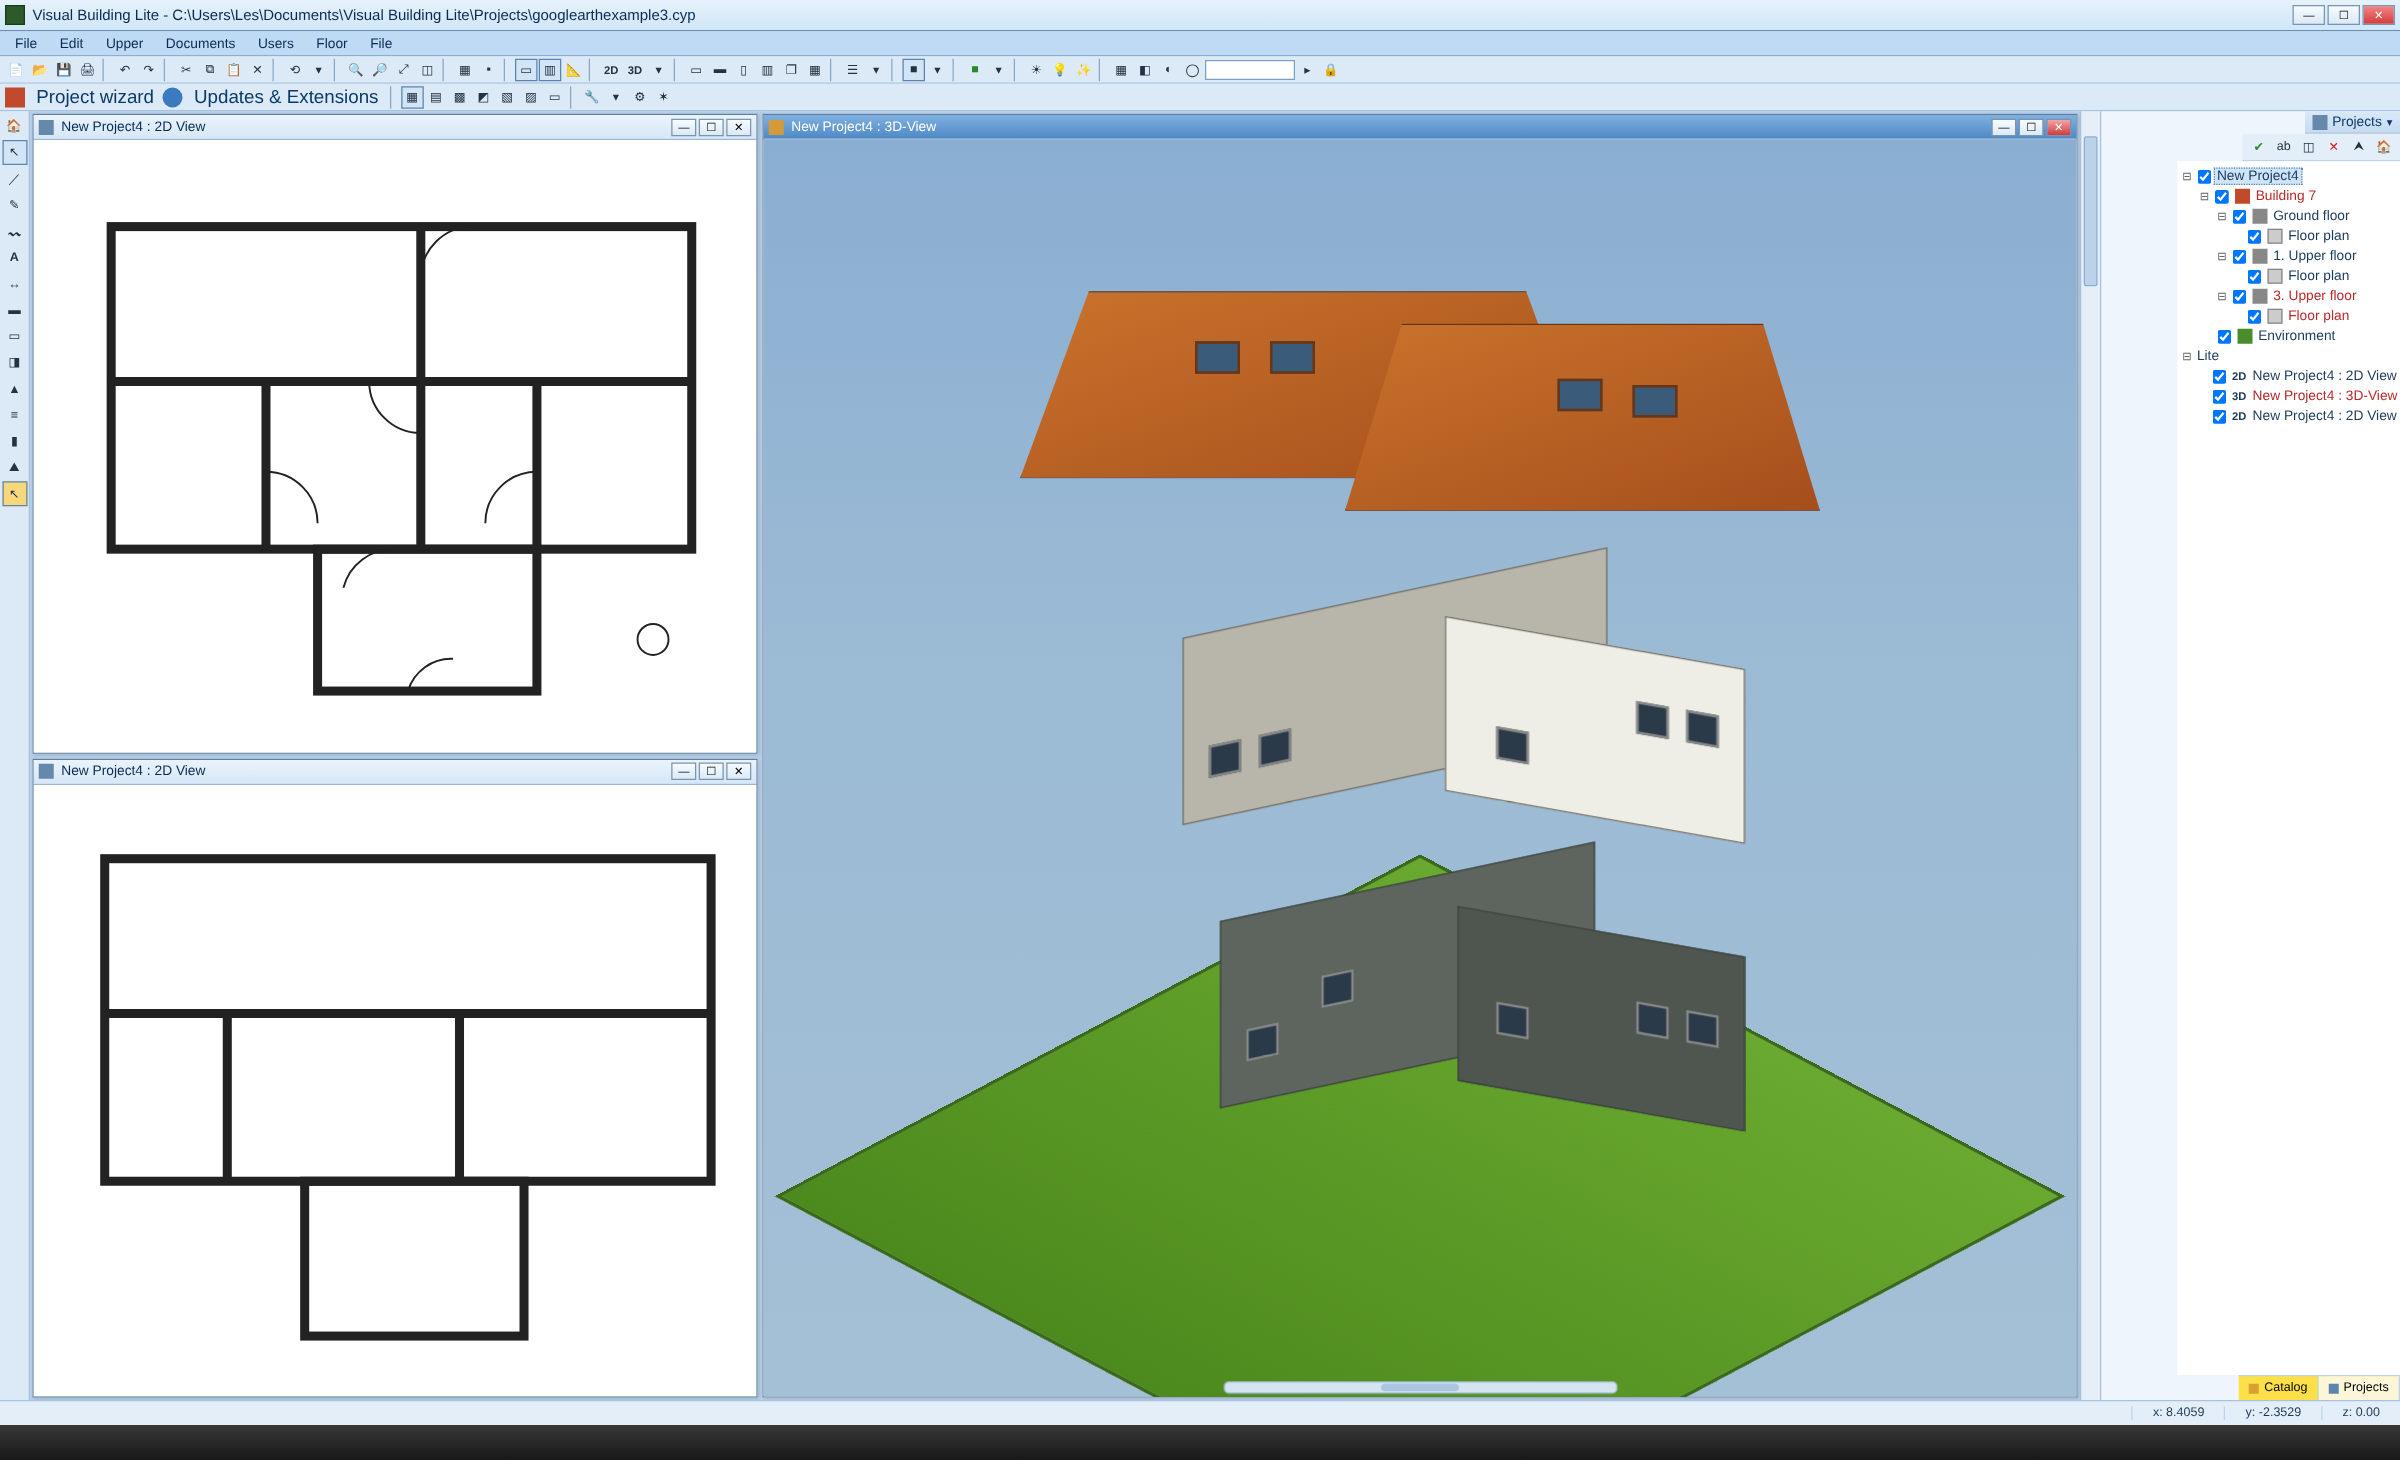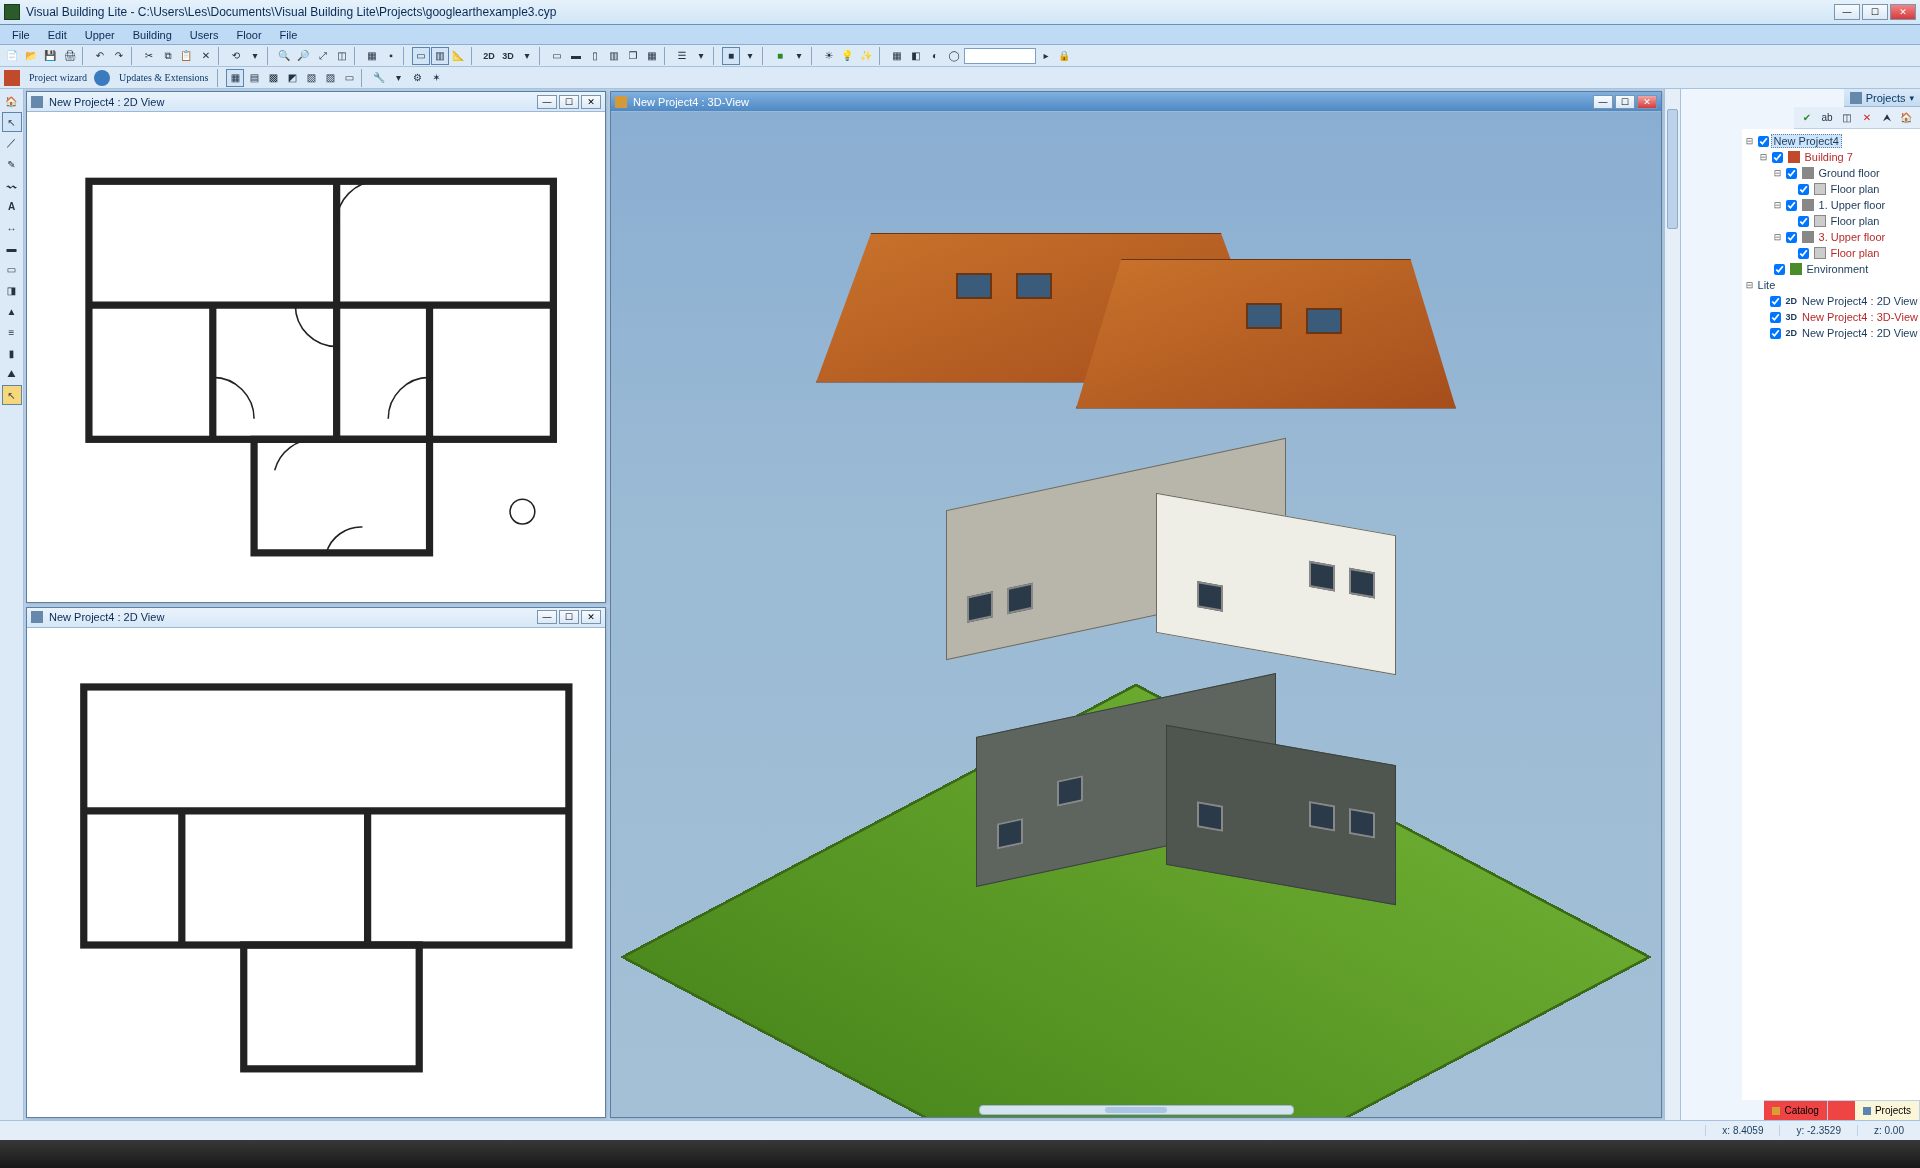--- a/index.html
+++ b/index.html
@@ -9,21 +9,21 @@
 .titlebar .title{font-size:12px;color:#0a2a55;}
 .titlebar .winctrls{margin-left:auto;display:flex;gap:2px;}
 .winctrls button,.childctrls button{width:26px;height:16px;font-size:9px;border:1px solid #7a95b0;background:linear-gradient(#f7fbff,#dbe9f6);cursor:pointer;}
 .winctrls .close{background:linear-gradient(#f28585,#d63b3b);color:#fff;}
 .menubar{height:20px;background:#bedaf4;display:flex;align-items:center;padding:0 4px;gap:2px;border-bottom:1px solid #8eaed0;}
 .menubar span{font-size:11px;color:#0a2a55;padding:2px 8px;cursor:pointer;}
 .toolbar-row{height:22px;background:#dce9f7;display:flex;align-items:center;padding:0 4px;gap:1px;border-bottom:1px solid #a8c2dd;}
 .sep{width:6px;height:18px;border-left:1px solid #8aa8c6;margin:0 2px;}
 .tbtn{width:18px;height:18px;border:1px solid transparent;display:flex;align-items:center;justify-content:center;font-size:10px;cursor:pointer;background:transparent;color:#234;}
 .tbtn.active{border:1px solid #5b85af;background:#d2e5f7;}
-.toolbar-row .txtlabel{font-size:10px;color:#0a3a6a;padding:0 6px;font-family:Liberation Serif, serif;}
+.toolbar-row .txtlabel{font-size:15px;color:#0a3a6a;padding:0 6px;}
 .toolbar-row .icon-left{width:16px;height:16px;margin-right:2px;}
 .toolbar-row input[type=text]{height:16px;width:72px;font-size:10px;border:1px solid #7aa0c6;background:#fff;}
 .workspace{flex:1;display:flex;min-height:0;}
 .left-tools{width:24px;background:#dce9f7;border-right:1px solid #a8c2dd;display:flex;flex-direction:column;align-items:center;padding-top:2px;gap:1px;}
 .left-tools .tbtn{width:20px;height:20px;font-size:10px;}
 .mdi{flex:1;background:#b7cfe7;position:relative;overflow:hidden;display:flex;padding:2px;gap:4px;}
 .col-left{width:580px;display:flex;flex-direction:column;gap:4px;}
 .col-right{flex:1;display:flex;position:relative;}
 .childwin{background:#f7fbff;border:1px solid #5b7fa4;display:flex;flex-direction:column;box-shadow:1px 1px 3px rgba(0,0,0,.15);}
 .childwin .childbar{height:20px;background:linear-gradient(#eaf3fc,#d6e7f7);display:flex;align-items:center;padding:0 4px;border-bottom:1px solid #9cb8d4;}
@@ -63,21 +63,21 @@
 .tree-row .ticon{width:12px;height:12px;margin:0 3px;display:inline-block;}
 .tree-row .ticon.house{background:#c24a2c;}
 .tree-row .ticon.floor{background:#888;}
 .tree-row .ticon.plan{background:#ccc;border:1px solid #888;}
 .tree-row .ticon.env{background:#4a8c2c;}
 .tree-row .tlabel{padding-left:2px;}
 .tree-row .tlabel.sel{background:#cde4fa;border:1px dotted #5b85af;padding:0 2px;}
 .tree-row .tlabel.red{color:#b82a2a;}
 .tree-row .badge2d{font-size:9px;font-weight:bold;color:#1a3a5a;margin:0 3px;}
 .tree-row .badge3d{font-size:9px;font-weight:bold;color:#1a3a5a;margin:0 3px;}
-.panel-tabs{height:20px;display:flex;background:#ef4444;border-top:1px solid #bcd2e9;gap:27px;}
+.panel-tabs{height:20px;display:flex;background:#fde047;border-top:1px solid #bcd2e9;}
 .panel-tabs .tab{font-size:10px;padding:3px 8px;display:flex;align-items:center;gap:4px;border-right:1px solid #bcd2e9;cursor:pointer;}
 .panel-tabs .tab.active{background:#fcf6d8;}
 .panel-tabs .tab .dot{width:8px;height:8px;background:#d8a030;}
 .statusbar{height:20px;background:#e4eef8;border-top:1px solid #a8c2dd;display:flex;align-items:center;font-size:10px;color:#1a3a5a;}
 .statusbar .cell{padding:0 16px;border-left:1px solid #bcd2e9;margin-left:auto;}
 .statusbar .cell:first-of-type{margin-left:auto;}
 .taskbar{height:28px;background:linear-gradient(#383838,#181818);}
 .scroll-h{position:absolute;left:35%;right:35%;bottom:2px;height:10px;background:#d6e3f0;border:1px solid #9cb8d4;border-radius:4px;}
 .scroll-h .th{position:absolute;left:40%;width:20%;top:1px;bottom:1px;background:#aac6e2;border-radius:3px;}
 </style>
@@ -91,21 +91,21 @@
     <button>—</button>
     <button>☐</button>
     <button class="close">✕</button>
   </div>
 </div>
 
 <div class="menubar">
   <span>File</span>
   <span>Edit</span>
   <span>Upper</span>
-  <span>Building</span>
+  <span>Documents</span>
   <span>Users</span>
   <span>Floor</span>
   <span>File</span>
 </div>
 
 <div class="toolbar-row">
   <button class="tbtn">📄</button>
   <button class="tbtn">📂</button>
   <button class="tbtn">💾</button>
   <button class="tbtn">🖨</button>

